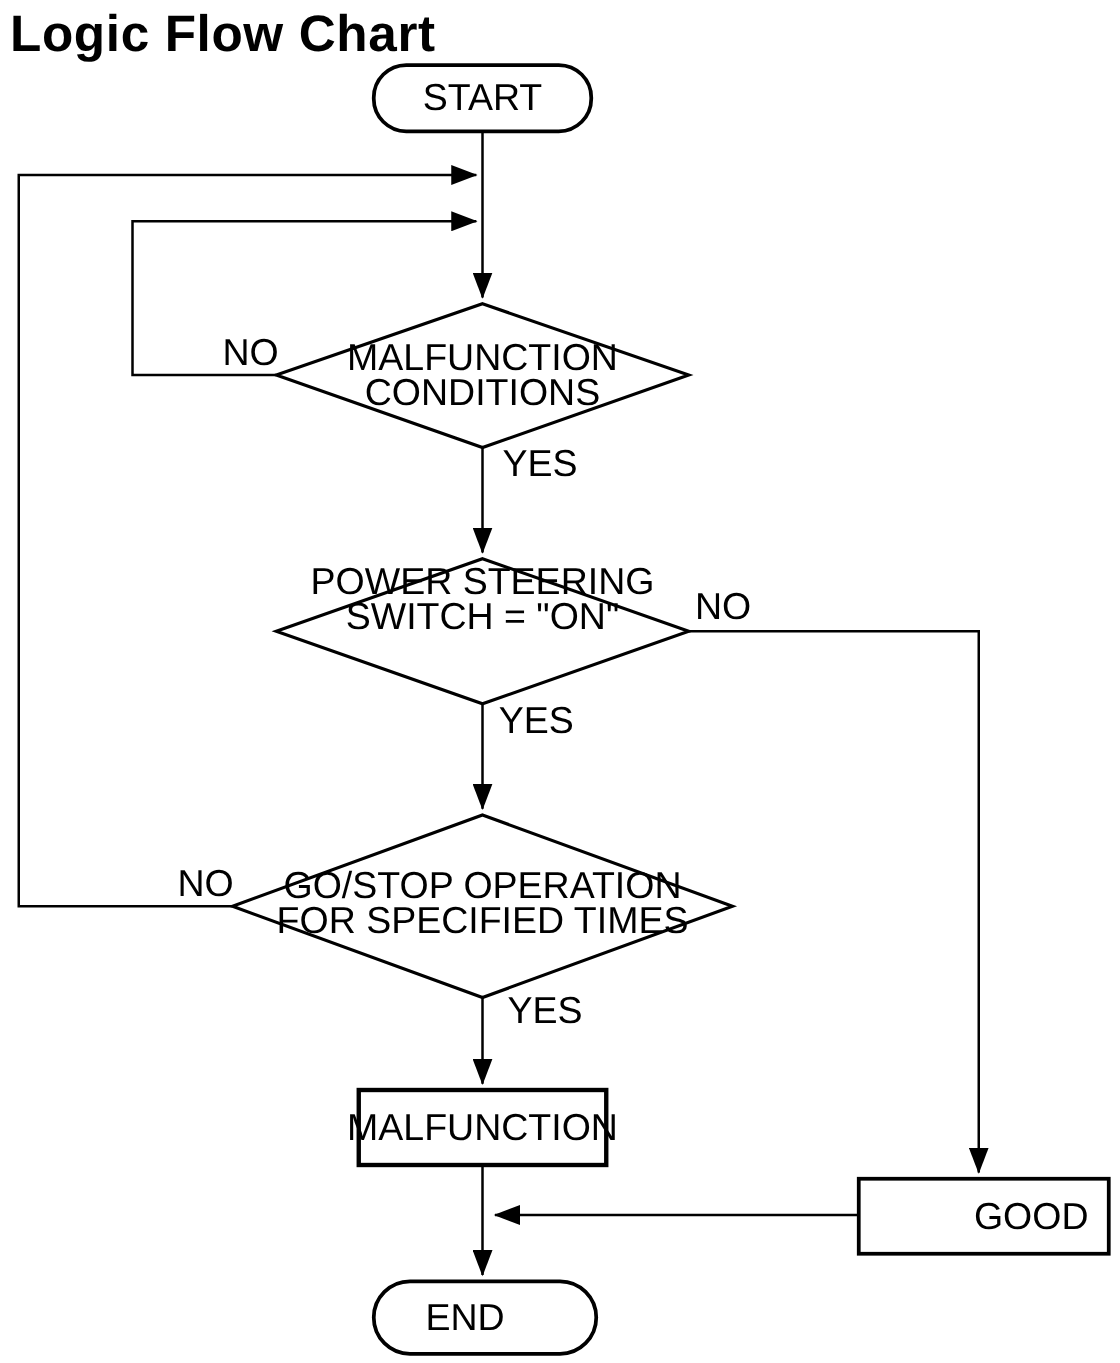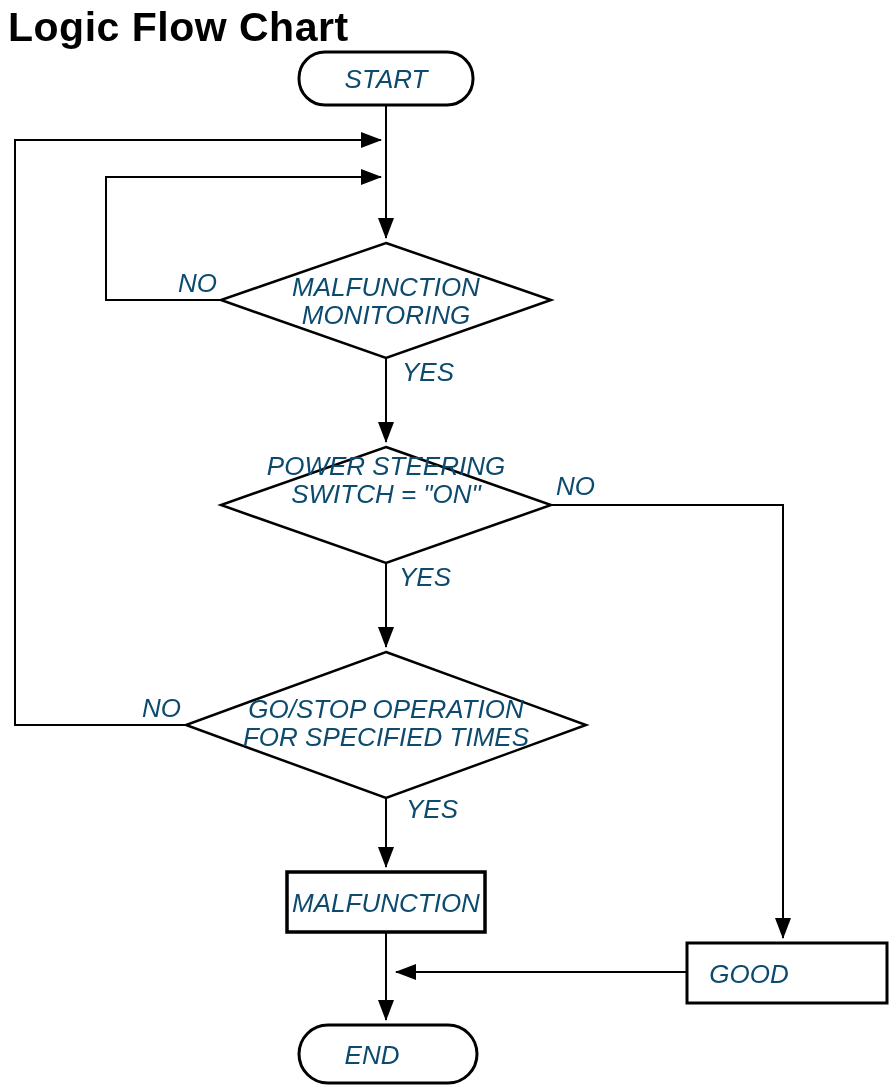--- a/index.html
+++ b/index.html
@@ -16,25 +16,24 @@
     color: #000000;
     overflow: hidden;
   }
   #canvas {
     position: absolute;
     left: 0;
     top: 0;
   }
   .lbl {
     position: absolute;
-    font-size: 26px;
+    font-size: 30px;
     line-height: 28px;
-    color: #0c4a6e;
+    color: #000000;
     white-space: nowrap;
-    font-style: italic;
   }
   .center {
     transform: translate(-50%, -50%);
     text-align: center;
   }
   #title {
     position: absolute;
     left: 8px;
     top: 4px;
     font-size: 41px;
@@ -72,36 +71,36 @@
     <rect x="687" y="943" width="200" height="60" fill="#ffffff" stroke="#000000" stroke-width="3"></rect>
     <rect x="299" y="1025" width="178" height="58" rx="29" ry="29" fill="#ffffff" stroke="#000000" stroke-width="3"></rect>
   </svg>
 
   <div id="title">Logic Flow Chart</div>
 
   <div class="lbl center" style="left:386px; top:79px;">START</div>
 
   <div class="lbl center" style="left:386px; top:301px;">
     <div>MALFUNCTION</div>
-    <div>MONITORING</div>
+    <div>CONDITIONS</div>
   </div>
 
   <div class="lbl center" style="left:386px; top:480px;">
     <div>POWER STEERING</div>
     <div>SWITCH = "ON"</div>
   </div>
 
   <div class="lbl center" style="left:386px; top:723px;">
     <div>GO/STOP OPERATION</div>
     <div>FOR SPECIFIED TIMES</div>
   </div>
 
   <div class="lbl center" style="left:386px; top:903px;">MALFUNCTION</div>
 
-  <div class="lbl center" style="left:749px; top:974px;">GOOD</div>
+  <div class="lbl center" style="left:825px; top:974px;">GOOD</div>
 
   <div class="lbl center" style="left:372px; top:1055px;">END</div>
 
   <div class="lbl" style="left:178px; top:269px;">NO</div>
   <div class="lbl" style="left:402px; top:358px;">YES</div>
 
   <div class="lbl" style="left:556px; top:472px;">NO</div>
   <div class="lbl" style="left:399px; top:563px;">YES</div>
 
   <div class="lbl" style="left:142px; top:694px;">NO</div>

